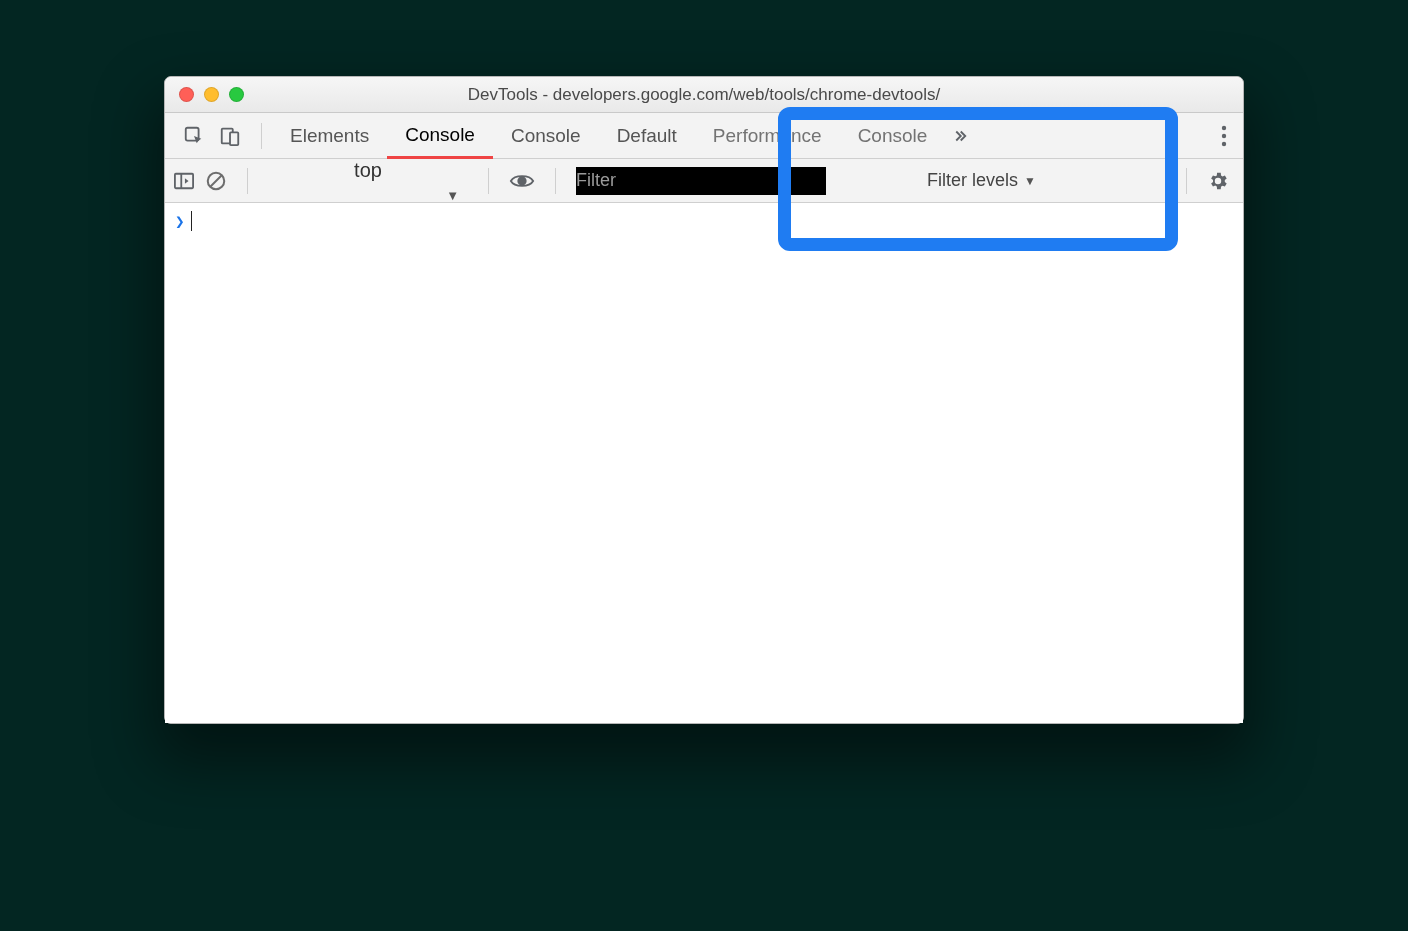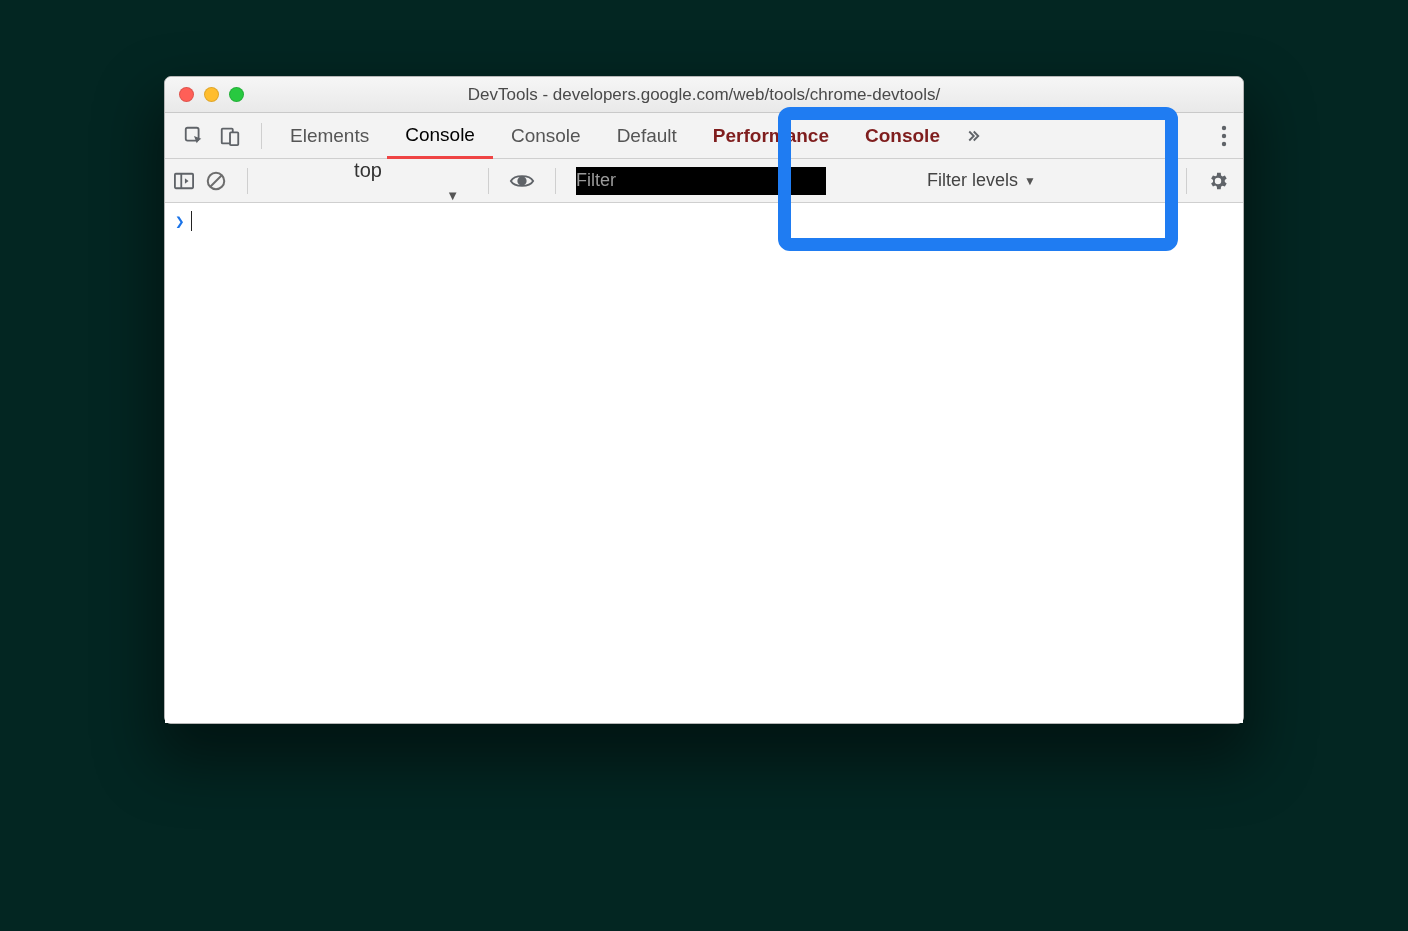--- a/index.html
+++ b/index.html
@@ -50,21 +50,21 @@
     position: relative;
   }
   .tabstrip .left-icons { display: flex; align-items: center; gap: 14px; padding: 0 10px; }
   .vdiv { width: 1px; height: 26px; background: #cfcfcf; margin: 0 10px; }
   .tabs { display: flex; align-items: center; }
   .tab {
     padding: 0 18px; height: 46px; line-height: 46px;
     color: #555; cursor: default; font-size: 19px;
   }
   .tab.active { color: #000; font-weight: 500; border-bottom: 3px solid #ef4444; height: 46px; line-height: 44px; }
-  .tab.dim { color: #7f1d1d; font-weight: bold; }
+  .tab.dim { color: #737373; }
   .tabstrip .right-icons { margin-left: auto; display: flex; align-items: center; gap: 14px; padding-right: 8px; }
   
   .toolbar {
     height: 44px;
     background: #f3f3f3;
     border-bottom: 1px solid #cfcfcf;
     display: flex; align-items: center;
     padding: 0 8px; gap: 10px;
   }
   .context-select {

